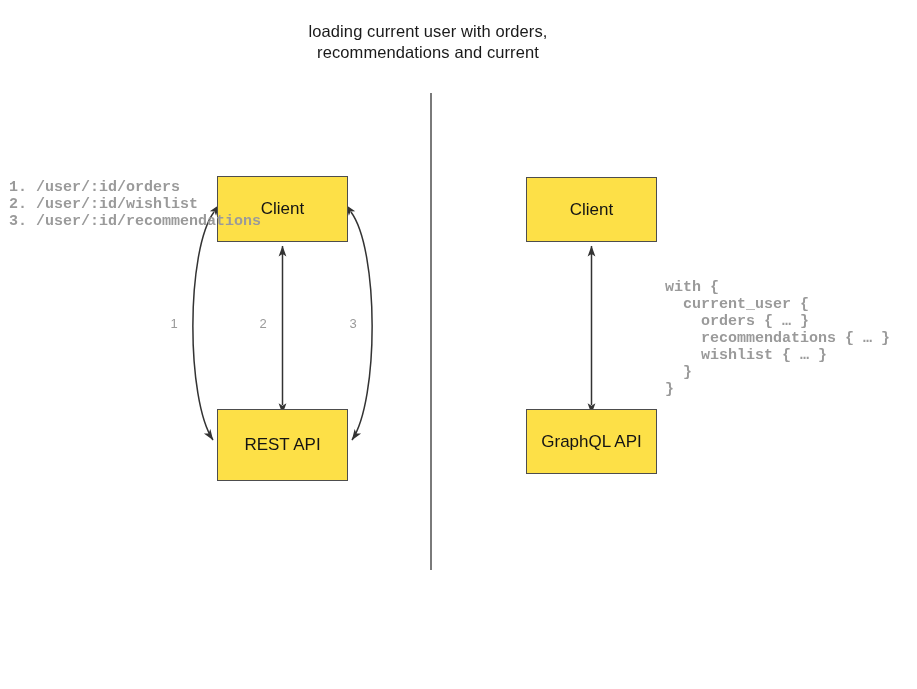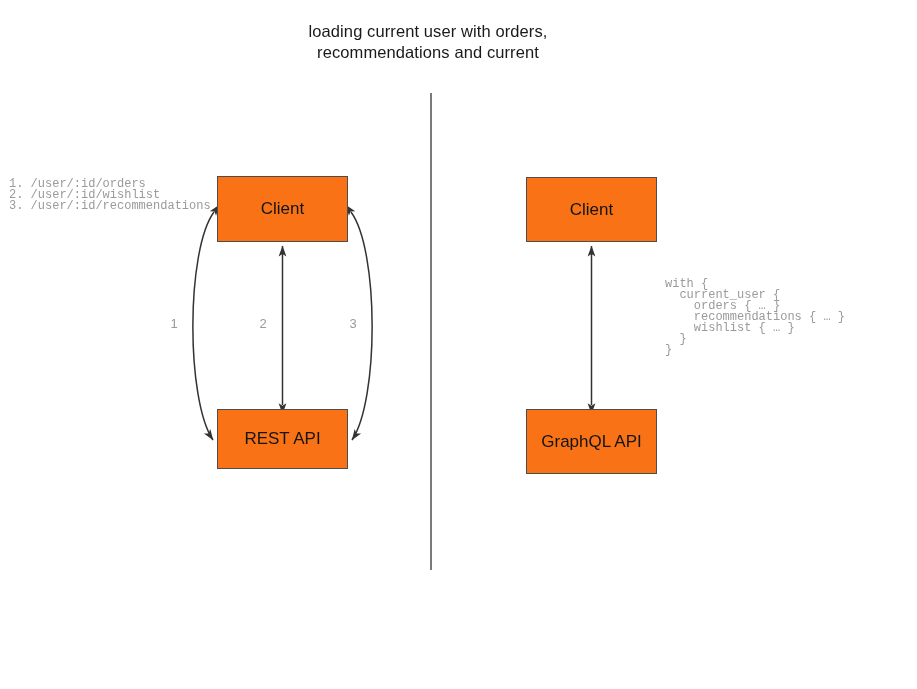--- a/index.html
+++ b/index.html
@@ -41,30 +41,30 @@
     top: 93px;
     width: 1.6px;
     height: 477px;
     background: #7a7a7a;
   }
 
   
   .node {
     position: absolute;
     box-sizing: border-box;
-    background: #f97316;
+    background: #fde047;
     border: 1.6px solid #4d4d4d;
     display: flex;
     align-items: center;
     justify-content: center;
     font-size: 17px;
     color: #141414;
   }
   #node-client-rest  { left: 217px; top: 176px; width: 131px; height: 66px; }
-  #node-rest-api     { left: 217px; top: 409px; width: 131px; height: 60px; }
+  #node-rest-api     { left: 217px; top: 409px; width: 131px; height: 72px; }
   #node-client-gql   { left: 526px; top: 177px; width: 131px; height: 65px; }
   #node-graphql-api  { left: 526px; top: 409px; width: 131px; height: 65px; }
 
   
   #arrows {
     position: absolute;
     left: 0;
     top: 0;
     width: 917px;
     height: 689px;
@@ -80,24 +80,25 @@
     width: 20px;
   }
   #edge-label-1 { left: 164px; top: 316px; }
   #edge-label-2 { left: 253px; top: 316px; }
   #edge-label-3 { left: 343px; top: 316px; }
 
   
   .code {
     position: absolute;
     font-family: "Liberation Mono", "DejaVu Sans Mono", monospace;
-    font-size: 12px;
-    line-height: 11px;
+    font-size: 15px;
+    line-height: 17px;
     color: #9a9a9a;
     white-space: pre;
+    font-weight: bold;
   }
   #rest-endpoints { left: 9px; top: 179px; }
   #graphql-query  { left: 665px; top: 279px; }
 </style>
 </head>
 <body>
 
 <div id="stage">
 
   <div id="title">

